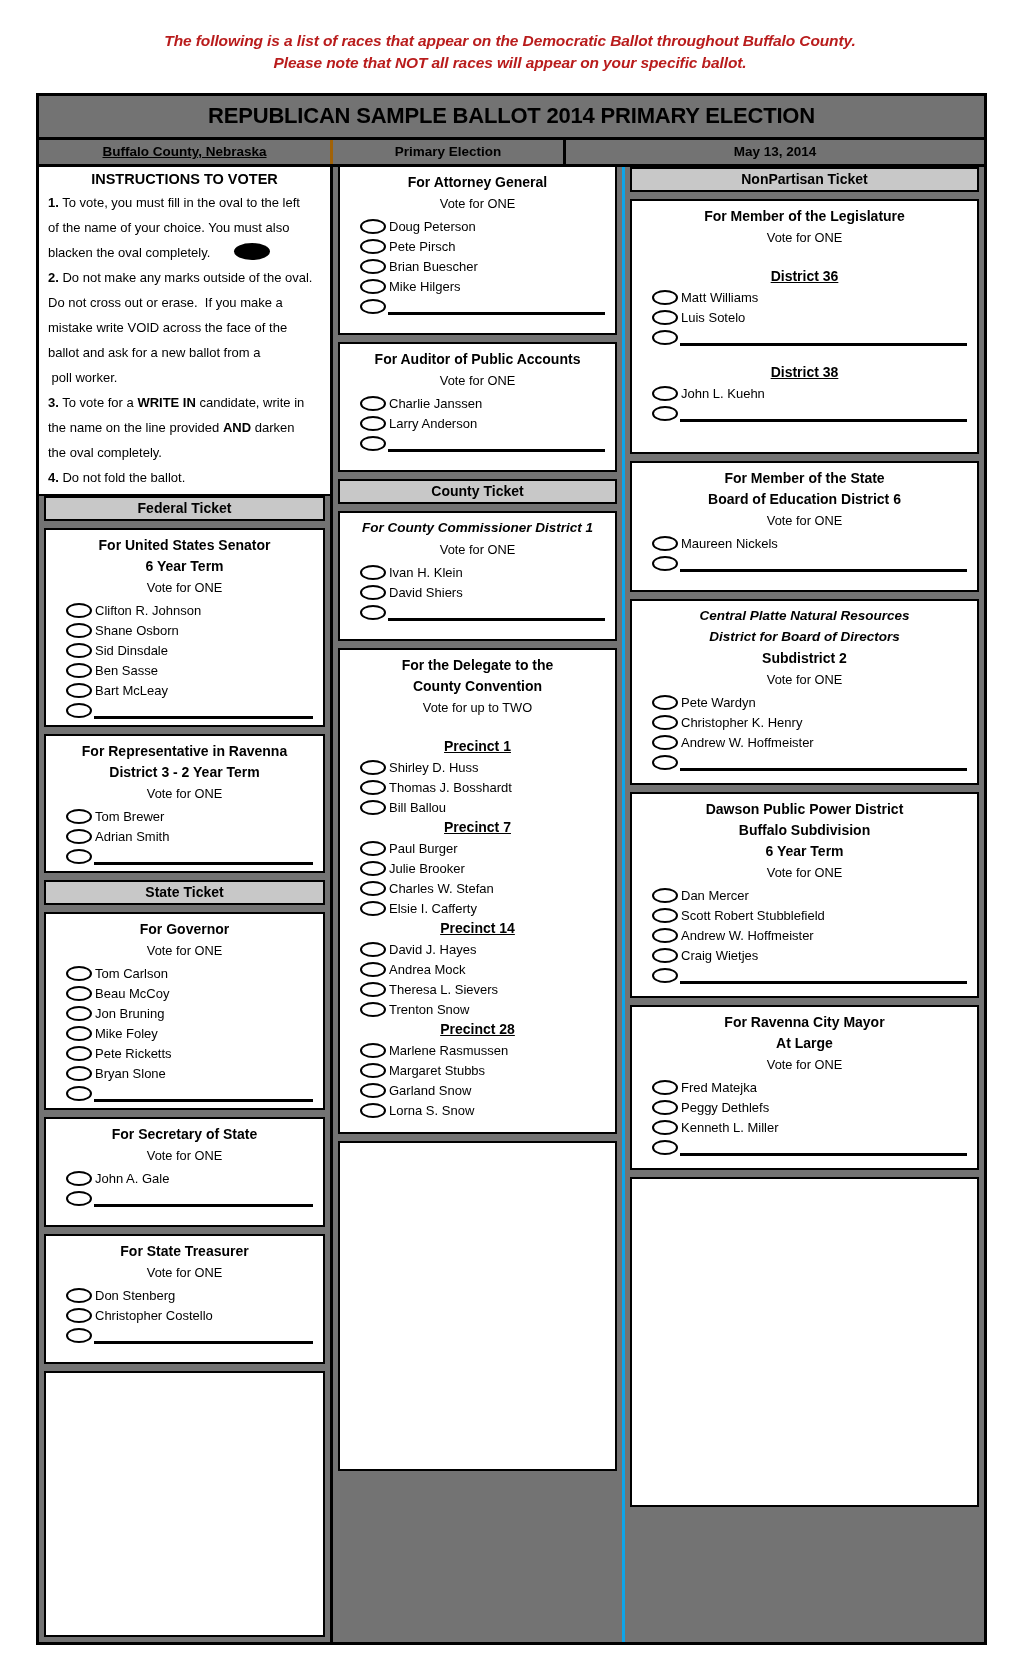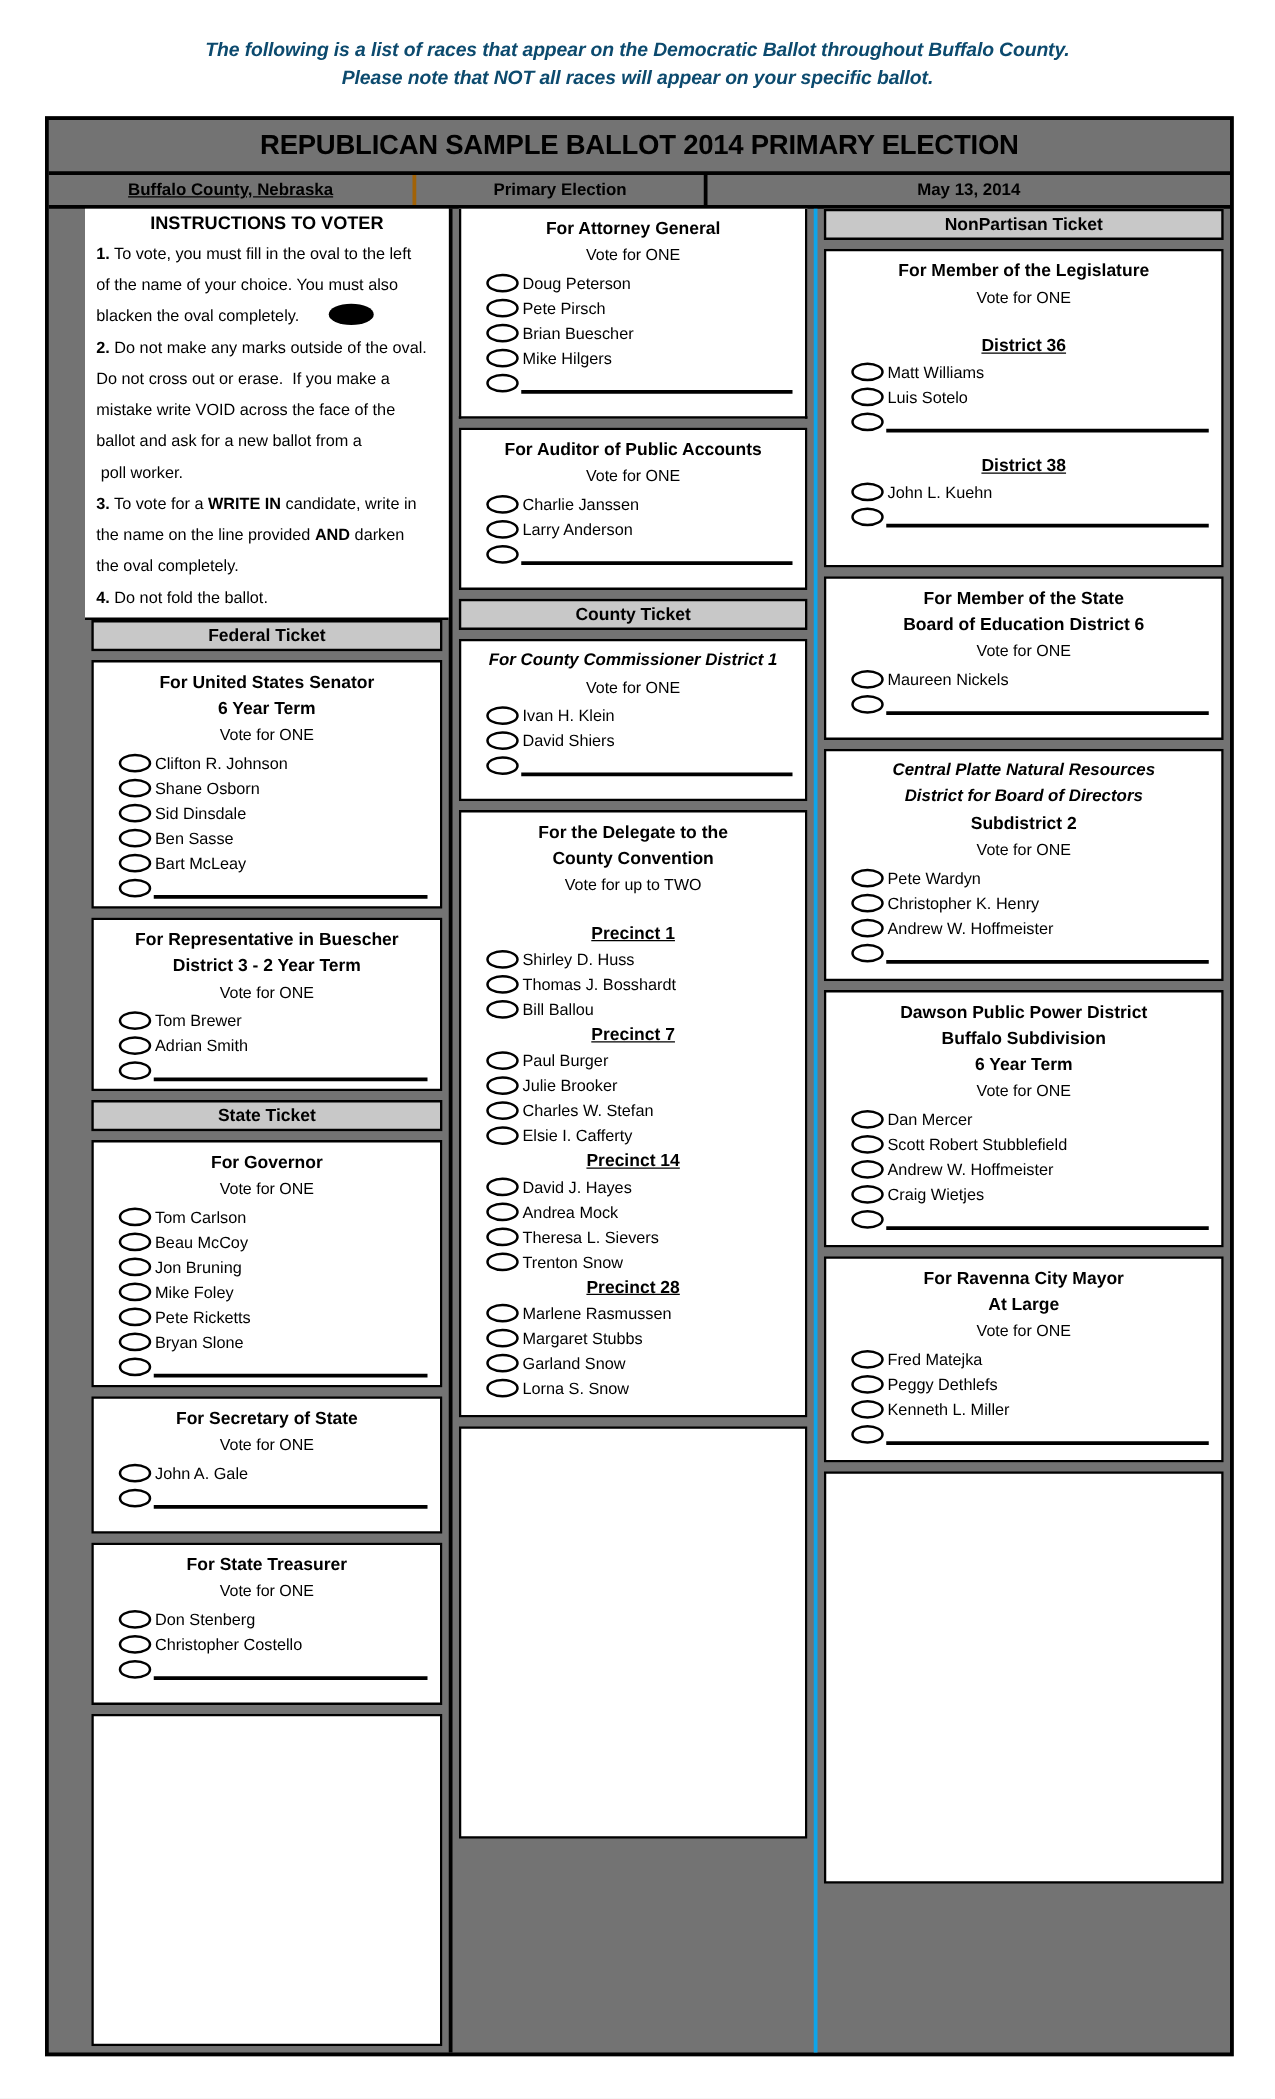--- a/index.html
+++ b/index.html
@@ -14,21 +14,21 @@
     color: #000;
     overflow: hidden;
   }
 
   
   .notice {
     padding: 30px 40px 10px 40px;
     text-align: center;
   }
   .notice-line {
-    color: #0c4a6e;
+    color: #b91c1c;
     font-weight: bold;
     font-style: italic;
     font-size: 15.5px;
     line-height: 22px;
     letter-spacing: -0.1px;
   }
 
   
   .ballot {
     margin: 9px 33px 0 36px;
@@ -58,21 +58,20 @@
     padding: 4px 0 5px 0;
   }
   .hdr-cell.c1 { width: 294px; border-right: 3px solid #a16207; text-decoration: underline; }
   .hdr-cell.c2 { width: 233px; border-right: 3px solid #000; }
   .hdr-cell.c3 { flex: 1; }
 
   
   .cols {
     display: flex;
     align-items: stretch;
-    padding-left: 29px;
   }
   .col {
     position: relative;
   }
   .col.c1 { width: 294px; border-right: 3px solid #000; }
   .col.c2 { width: 292px; border-right: 3px solid #0ea5e9; }
   .col.c3 { flex: 1; }
 
   
   .box {
@@ -247,21 +246,21 @@
             <span class="oval"></span>
             <span class="cand-name">Bart McLeay</span>
           </div>
         <div class="writein">
             <span class="oval"></span>
             <span class="wi-line"></span>
           </div>
       </div>
 
       <div class="box">
-        <div class="contest-title">For Representative in Buescher</div>
+        <div class="contest-title">For Representative in Ravenna</div>
         <div class="contest-title">District 3 - 2 Year Term</div>
         <div class="vote-for">Vote for ONE</div>
         <div class="cand">
             <span class="oval"></span>
             <span class="cand-name">Tom Brewer</span>
           </div>
         <div class="cand">
             <span class="oval"></span>
             <span class="cand-name">Adrian Smith</span>
           </div>

